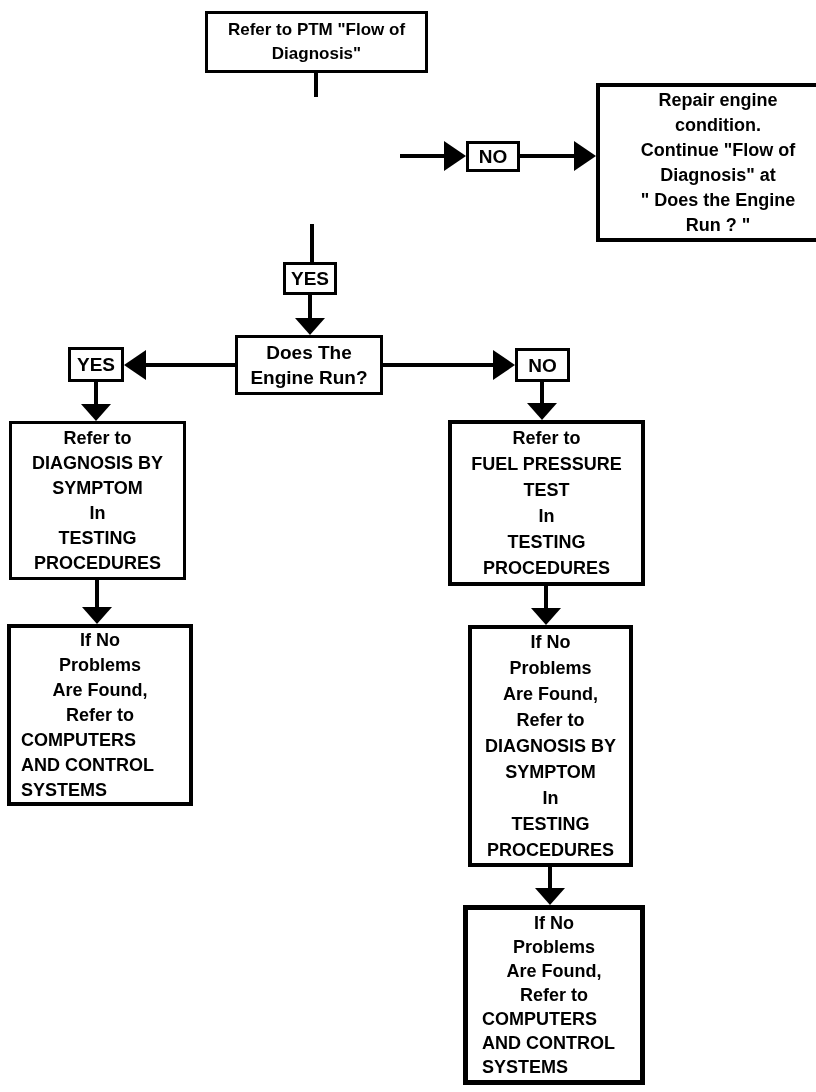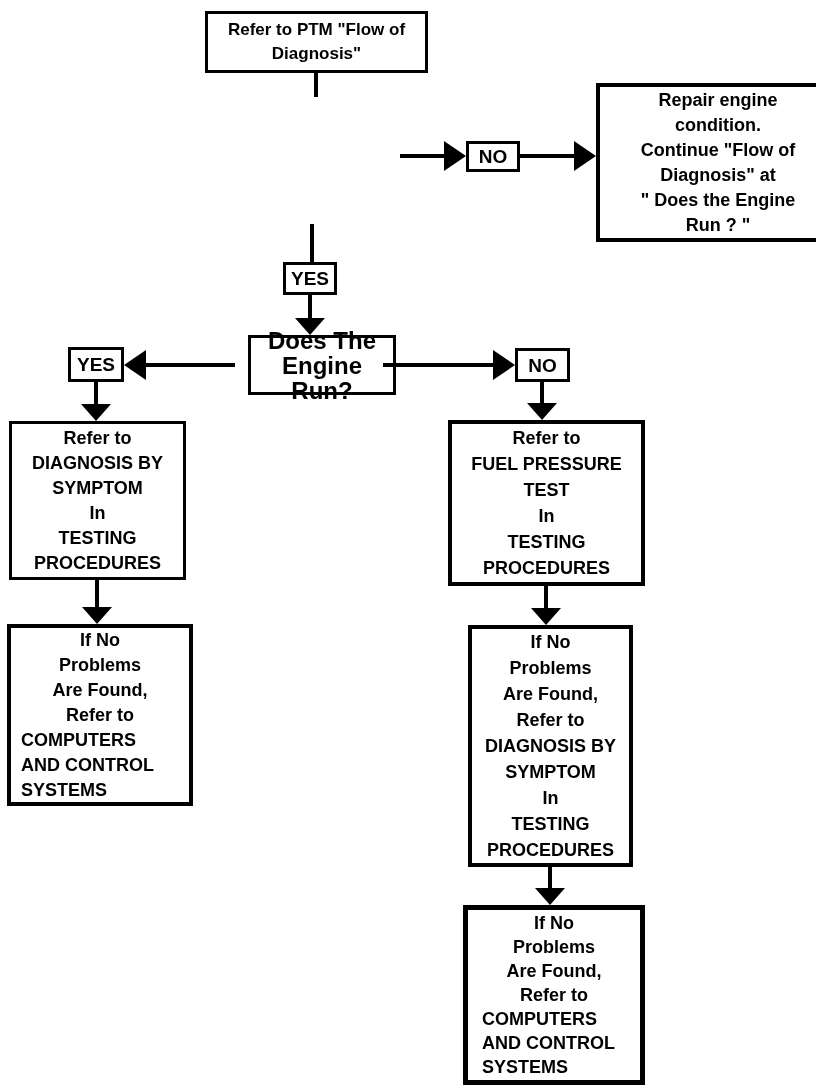--- a/index.html
+++ b/index.html
@@ -38,21 +38,21 @@
 
   <div class="box" style="left:596px; top:83px; width:244px; height:159px;">Repair engine
 condition.
 Continue "Flow of
 Diagnosis" at
 " Does the Engine
 Run ? "</div>
 
   <div class="box b3 small" style="left:283px; top:262px; width:54px; height:33px;">YES</div>
 
-  <div class="box b3" style="left:248px; top:335px; width:148px; height:60px; font-size:24px; line-height:25px;">Does The
+  <div class="box b3" style="left:235px; top:335px; width:148px; height:60px; font-size:19px; line-height:25px;">Does The
 Engine Run?</div>
 
   <div class="box b3 small" style="left:68px; top:347px; width:56px; height:35px;">YES</div>
 
   <div class="box b3 small" style="left:515px; top:348px; width:55px; height:34px;">NO</div>
 
   <div class="box b3" style="left:9px; top:421px; width:177px; height:159px;">Refer to
 DIAGNOSIS BY
 SYMPTOM
 In

